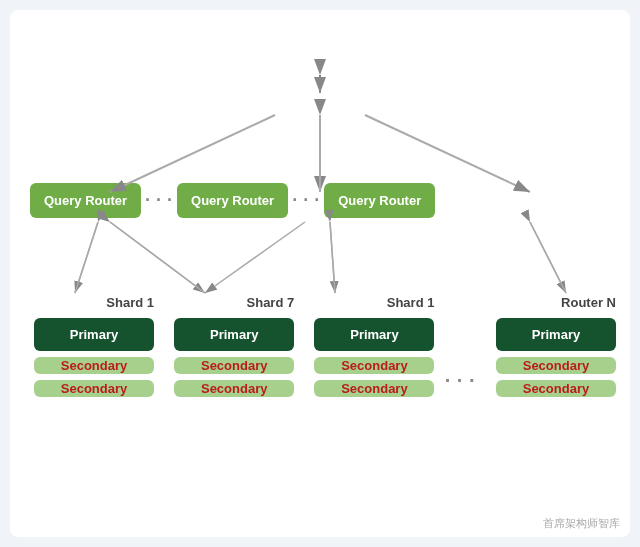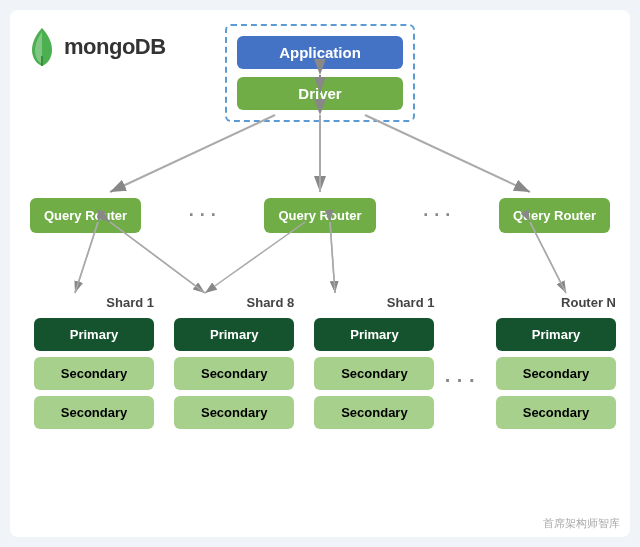--- a/index.html
+++ b/index.html
@@ -74,25 +74,24 @@
       font-weight: bold;
       border-radius: 6px;
       padding: 8px 30px;
       width: 100%;
       text-align: center;
     }
 
     
     .query-routers-row {
       position: absolute;
-      top: 188px;
+      top: 173px;
       left: 10px;
       right: 10px;
       display: flex;
-      justify-content: space-between;
       align-items: center;
       padding: 0 10px;
     }
     .query-router-box {
       background: #70ad47;
       color: white;
       font-size: 13px;
       font-weight: bold;
       border-radius: 6px;
       padding: 10px 14px;
@@ -135,25 +134,25 @@
       color: white;
       font-size: 13px;
       font-weight: bold;
       border-radius: 6px;
       padding: 9px 0;
       width: 120px;
       text-align: center;
     }
     .shard-secondary {
       background: #a8d08d;
-      color: #000000;
-      font-size: 13px;
-      font-weight: bold;
-      border-radius: 6px;
-      padding: 9px 0;
+      color: #b91c1c;
+      font-size: 13px;
+      font-weight: bold;
+      border-radius: 6px;
+      padding: 1px 0;
       width: 120px;
       text-align: center;
     }
     .dots-col {
       display: flex;
       flex-direction: column;
       justify-content: center;
       align-items: center;
       height: 130px;
       font-size: 20px;
@@ -177,53 +176,41 @@
       right: 10px;
       font-size: 11px;
       color: #aaa;
     }
   </style>
 </head>
 <body>
 
 <div class="diagram-container">
 
-  <div class="mongodb-logo">
-    <svg class="mongodb-leaf" viewBox="0 0 28 38" fill="none" xmlns="http://www.w3.org/2000/svg">
-      <path d="M14 0 C14 0 4 10 4 22 C4 30 8.5 36 14 38 C19.5 36 24 30 24 22 C24 10 14 0 14 0Z" fill="#4caf50"></path>
-      <path d="M14 4 C14 4 7 13 7 22 C7 29 10 34 14 36 L14 4Z" fill="#81c784"></path>
-      <rect x="13" y="28" width="2" height="10" fill="#388e3c"></rect>
-    </svg>
-    <span class="mongodb-text">mongoDB</span>
-  </div>
-
-  <div class="app-driver-box">
-    <div class="box-app">Application</div>
-    <div class="box-driver">Driver</div>
-  </div>
+
 
   <div class="query-routers-row">
     <div class="query-router-box">Query Router</div>
     <span class="dots-between">· · ·</span>
     <div class="query-router-box">Query Router</div>
     <span class="dots-between">· · ·</span>
     <div class="query-router-box">Query Router</div>
   </div>
 
   <div class="shards-section">
 
     <div class="shard-column">
       <div class="shard-label">Shard 1</div>
       <div class="shard-primary">Primary</div>
       <div class="shard-secondary">Secondary</div>
       <div class="shard-secondary">Secondary</div>
     </div>
 
     <div class="shard-column">
-      <div class="shard-label">Shard 8</div>
+      <div class="shard-label">Shard 7</div>
       <div class="shard-primary">Primary</div>
       <div class="shard-secondary">Secondary</div>
       <div class="shard-secondary">Secondary</div>
     </div>
 
     <div class="shard-column">
       <div class="shard-label">Shard 1</div>
       <div class="shard-primary">Primary</div>
       <div class="shard-secondary">Secondary</div>
       <div class="shard-secondary">Secondary</div>

